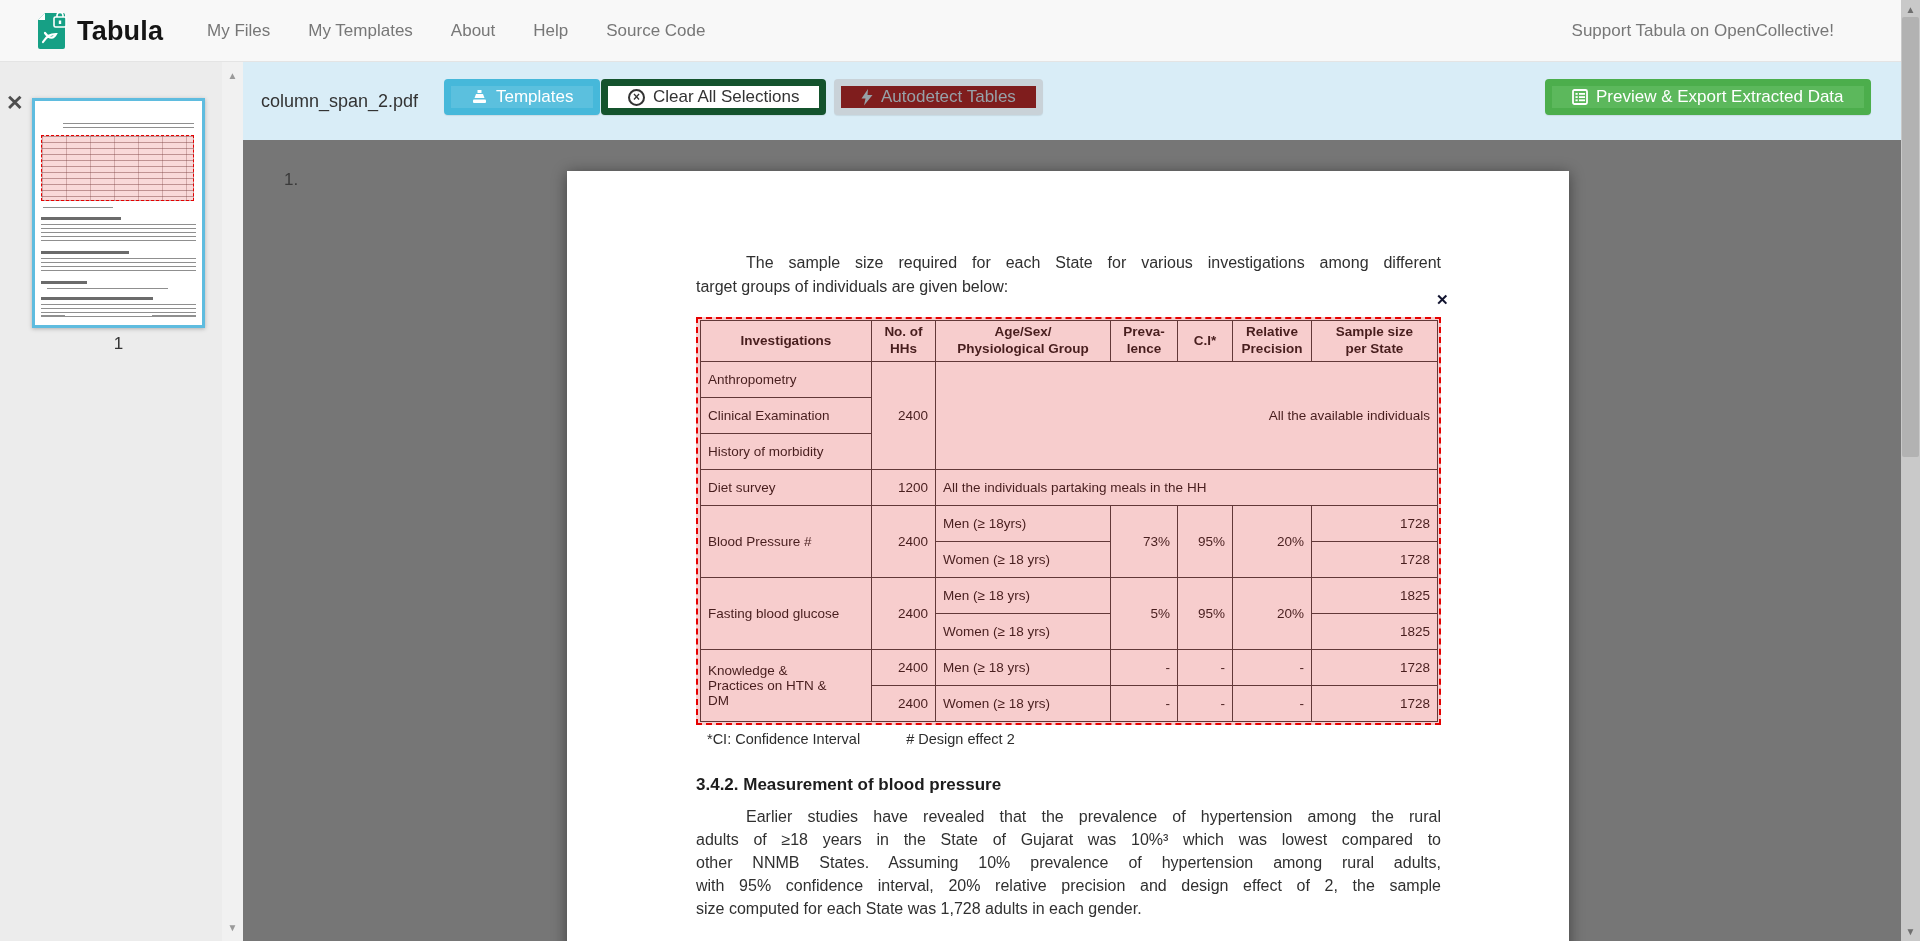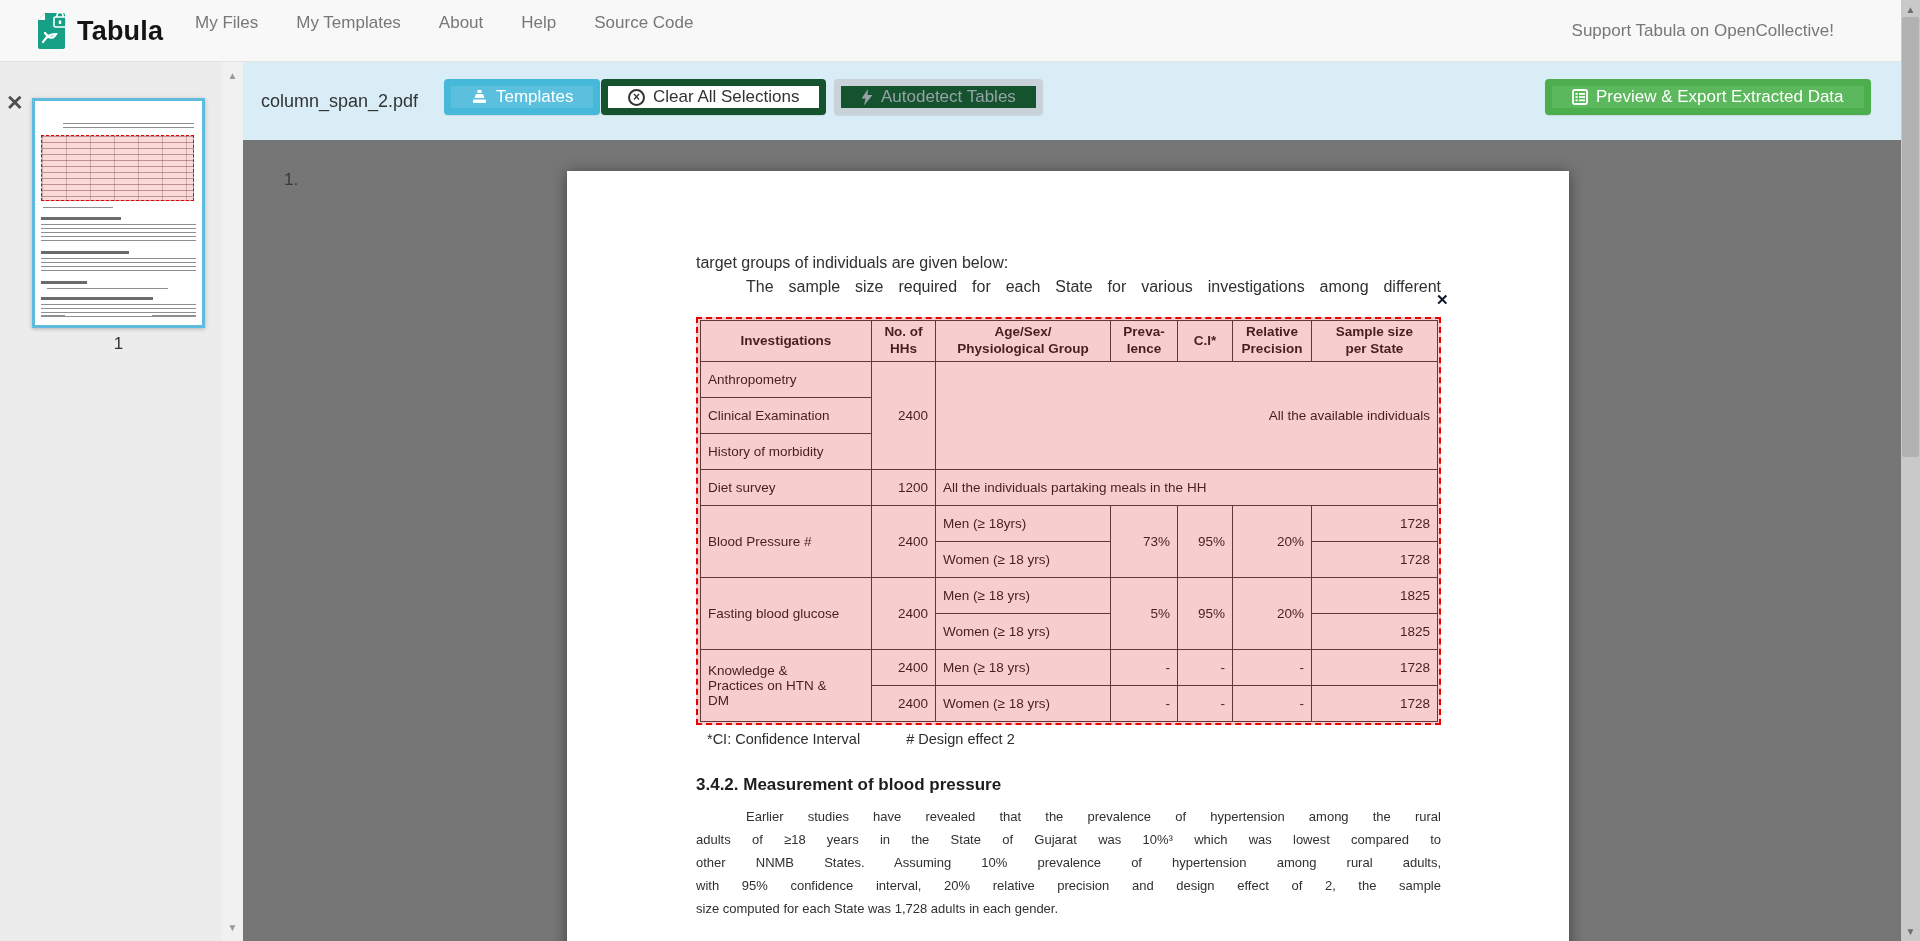--- a/index.html
+++ b/index.html
@@ -4,21 +4,21 @@
 <style>
   * { margin:0; padding:0; box-sizing:border-box; }
   html,body { width:1920px; height:941px; }
   body { font-family:"Liberation Sans", sans-serif; }
   .app { position:relative; width:1920px; height:941px; overflow:hidden; background:#767676; }
 
   
   .navbar { position:absolute; left:0; top:0; width:1901px; height:62px; background:#f8f8f8; border-bottom:1px solid #e4e4e4; z-index:6; }
   .brand { position:absolute; left:36px; top:0; height:62px; display:flex; align-items:center; gap:9px; cursor:pointer; }
   .brand-text { font-size:27px; font-weight:bold; color:#141414; letter-spacing:.2px; }
-  .nav-links { position:absolute; left:176px; top:0; height:45px; display:flex; align-items:center; }
+  .nav-links { position:absolute; left:188px; top:0; height:45px; display:flex; }
   .nav-link { color:#777; font-size:17px; padding:0 19px; height:62px; line-height:62px; cursor:pointer; text-decoration:none; }
   .nav-right { position:absolute; right:67px; top:0; height:62px; line-height:62px; color:#777; font-size:17px; cursor:pointer; }
 
   
   .sidebar { position:absolute; left:0; top:62px; width:243px; height:879px; background:#ececec; z-index:4; }
   .sidebar-scroll { position:absolute; right:0; top:0; width:21px; height:100%; background:#f1f1f1; }
   .scroll-arrow { position:absolute; left:0; width:21px; text-align:center; color:#9a9a9a; font-size:10px; cursor:pointer; }
   .thumb-close { position:absolute; left:6px; top:30px; font-size:21px; font-weight:bold; color:#4f4f4f; cursor:pointer; line-height:1; }
   .thumb { position:absolute; left:32px; top:36px; width:173px; height:230px; background:#fff; border:3px solid #5fbcdf; box-shadow:0 1px 4px rgba(0,0,0,.25); cursor:pointer; }
   .mini-page { position:absolute; left:4px; top:4px; right:4px; bottom:4px; }
@@ -30,21 +30,21 @@
   .thumb-num { position:absolute; left:32px; top:272px; width:173px; text-align:center; font-size:17px; color:#333; }
 
   
   .toolbar { position:absolute; left:243px; top:62px; width:1658px; height:78px; background:#d9edf7; z-index:5; }
   .filename { position:absolute; left:18px; top:0; height:78px; line-height:78px; font-size:18px; color:#333; }
   .btn { position:absolute; top:17px; height:36px; display:flex; align-items:center; gap:8px; padding:0 20px; border-radius:4px;
          font-size:17px; border:7px solid #14532d; background:#fff; color:#333; cursor:pointer; font-family:"Liberation Sans", sans-serif;
          box-shadow:0 1px 1px rgba(0,0,0,.08); white-space:nowrap; }
   .btn-templates { left:201px; background:#5bc0de; border-color:#46b8da; color:#fff; }
   .btn-clear { left:358px; }
-  .btn-autodetect { left:591px; background:#14532d; border-color:#c9d2d8; color:#97a1a8; cursor:default; }
+  .btn-autodetect { left:591px; background:#7f1d1d; border-color:#c9d2d8; color:#97a1a8; cursor:default; }
   .btn-export { left:1302px; background:#5cb85c; border-color:#4cae4c; color:#fff; }
   .circle-x { display:inline-flex; width:17px; height:17px; border:2px solid #333; border-radius:50%; align-items:center; justify-content:center; font-size:12px; font-weight:bold; color:#333; line-height:1; }
 
   
   .viewport { position:absolute; left:243px; top:140px; width:1658px; height:801px; background:#767676; }
   .page-label { position:absolute; left:41px; top:30px; color:#3a3a3a; font-size:17px; }
   .pdf-page { position:absolute; left:324px; top:31px; width:1002px; height:980px; background:#fff; box-shadow:0 2px 14px rgba(0,0,0,.45); color:#323232; }
 
   .intro { position:absolute; left:129px; top:80px; width:745px; font-size:16px; line-height:24px; color:#303030; }
   .jline { text-align:justify; text-align-last:justify; }
@@ -58,21 +58,21 @@
   .cl { text-align:left; white-space:pre-line; }
   .cc { text-align:right; }
 
   .selection-overlay { position:absolute; left:129px; top:146px; width:745px; height:408px; border:2px dashed #e60000;
                        background:rgba(220,45,45,.24); z-index:3; cursor:move; }
   .selection-close { position:absolute; left:869px; top:120px; z-index:4; font-size:15px; font-weight:bold; color:#10122e; cursor:pointer; }
 
   .footnote { position:absolute; left:140px; top:560px; font-size:14.5px; color:#2d2d2d; }
   .footnote .fn2 { margin-left:42px; }
   .section-heading { position:absolute; left:129px; top:604px; font-size:17px; font-weight:bold; color:#1d1d1d; }
-  .paragraph { position:absolute; left:129px; top:634px; width:745px; font-size:13px; line-height:23px; color:#303030; }
+  .paragraph { position:absolute; left:129px; top:634px; width:745px; font-size:16px; line-height:23px; color:#303030; }
 
   
   .win-scrollbar { position:absolute; right:0; top:0; width:19px; height:941px; background:#c9c9c9; z-index:7; }
   .win-scrollbar .scroll-arrow { width:19px; color:#6e6e6e; }
   .win-thumb { position:absolute; left:1px; top:17px; width:17px; height:440px; background:#b2b2b2; border-radius:2px; cursor:grab; }
 
   .icon-svg { display:block; }
 </style>
 </head>
 <body>
@@ -174,22 +174,22 @@
       <span>Preview &amp; Export Extracted Data</span>
     </button>
   </div>
 
   <main class="viewport">
     <div class="page-label">1.</div>
 
     <div class="pdf-page">
 
       <div class="intro">
+        <div class="jline first">The sample size required for each State for various investigations among different</div>
         <div class="jline left">target groups of individuals are given below:</div>
-        <div class="jline first">The sample size required for each State for various investigations among different</div>
       </div>
 
       <table class="doc-table">
         <colgroup>
           <col style="width:171px">
             <col style="width:64px">
             <col style="width:175px">
             <col style="width:67px">
           <col style="width:55px">
             <col style="width:79px">

